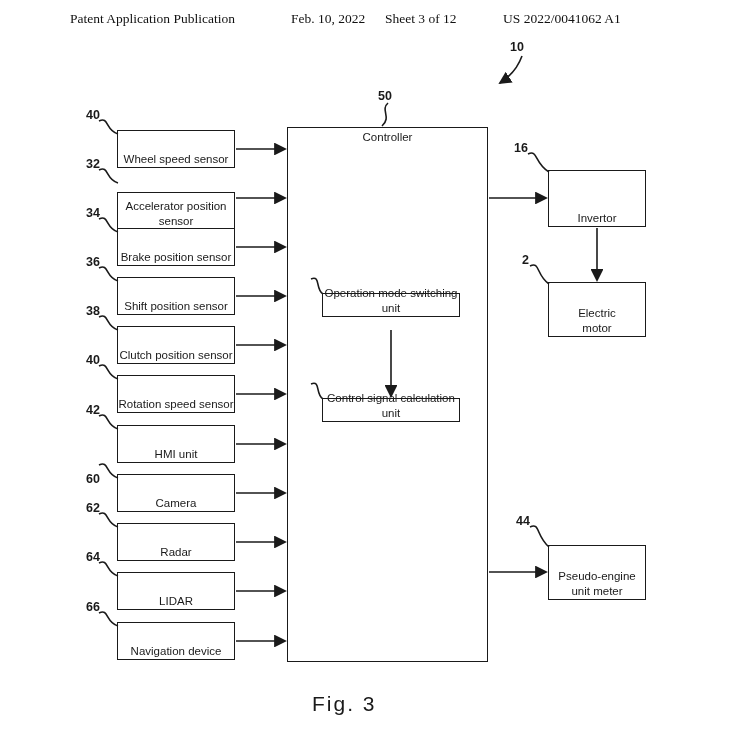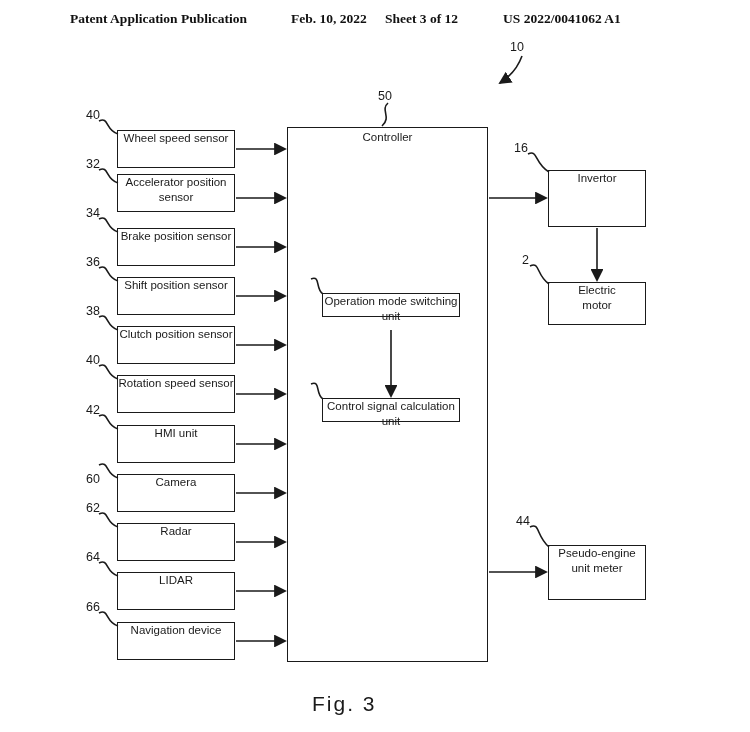--- a/index.html
+++ b/index.html
@@ -3,36 +3,36 @@
 <meta charset="utf-8">
 <style>
   * { margin:0; padding:0; box-sizing:border-box; }
   html,body { background:#ffffff; }
   .page {
     position:relative; width:750px; height:732px; background:#ffffff;
     font-family:"Liberation Sans", sans-serif; color:#1a1a1a; overflow:hidden;
   }
   .hdr-text {
     position:absolute; top:11px;
-    font-family:"Liberation Serif", serif; font-weight:bold;
+    font-family:"Liberation Serif", serif; font-weight:normal;
     font-size:13.5px; white-space:nowrap; color:#111;
   }
   .node {
     position:absolute; border:1.5px solid #1a1a1a; background:#ffffff;
-    display:flex; align-items:flex-start; justify-content:center;
+    display:flex; align-items:flex-end; justify-content:center;
     text-align:center; font-size:11.5px; line-height:1.3;
   }
   .input-node { left:117px; width:118px; height:38px; }
   .out-node   { left:548px; width:98px; }
   .controller {
     left:287px; top:127px; width:201px; height:535px;
     justify-content:center; align-items:flex-start; padding-top:2px;
   }
   .unit-node { left:322px; width:138px; height:24px; }
-  .ref { position:absolute; font-size:12.5px; white-space:nowrap; }
+  .ref { position:absolute; font-size:12.5px; white-space:nowrap;font-weight:bold; }
   .caption {
     position:absolute; left:312px; top:692px;
     font-size:21px; letter-spacing:2px; white-space:nowrap;
   }
   .wires { position:absolute; left:0; top:0; pointer-events:none; }
 </style>
 </head>
 <body>
 
 <div class="page">
@@ -59,21 +59,21 @@
   <span class="ref" style="left:86px; top:550px">64</span>
   <span class="ref" style="left:86px; top:600px">66</span>
 
   <span class="ref" style="left:514px; top:141px">16</span>
   <span class="ref" style="left:522px; top:253px">2</span>
   <span class="ref" style="left:516px; top:514px">44</span>
 
   <div class="node input-node" style="top:130px">
     <span>Wheel speed sensor</span>
     </div>
-  <div class="node input-node" style="top:174px">
+  <div class="node input-node" style="top:192px">
     <span>Accelerator position sensor</span>
     </div>
   <div class="node input-node" style="top:228px">
     <span>Brake position sensor</span>
     </div>
   <div class="node input-node" style="top:277px">
     <span>Shift position sensor</span>
     </div>
   <div class="node input-node" style="top:326px">
     <span>Clutch position sensor</span>
@@ -103,21 +103,21 @@
   <div class="node unit-node" style="top:293px">
     <span>Operation mode switching unit</span>
     </div>
   <div class="node unit-node" style="top:398px">
     <span>Control signal calculation unit</span>
     </div>
 
   <div class="node out-node" style="top:170px; height:57px">
     <span>Invertor</span>
     </div>
-  <div class="node out-node" style="top:282px; height:43px">
+  <div class="node out-node" style="top:282px; height:55px">
     <span style="display:inline-block; max-width:60px">Electric motor</span>
     </div>
   <div class="node out-node" style="top:545px; height:55px">
     <span>Pseudo-engine unit meter</span>
     </div>
 
   <div class="caption">Fig. 3</div>
 
   <svg class="wires" width="750" height="732" viewBox="0 0 750 732">
     <defs>

